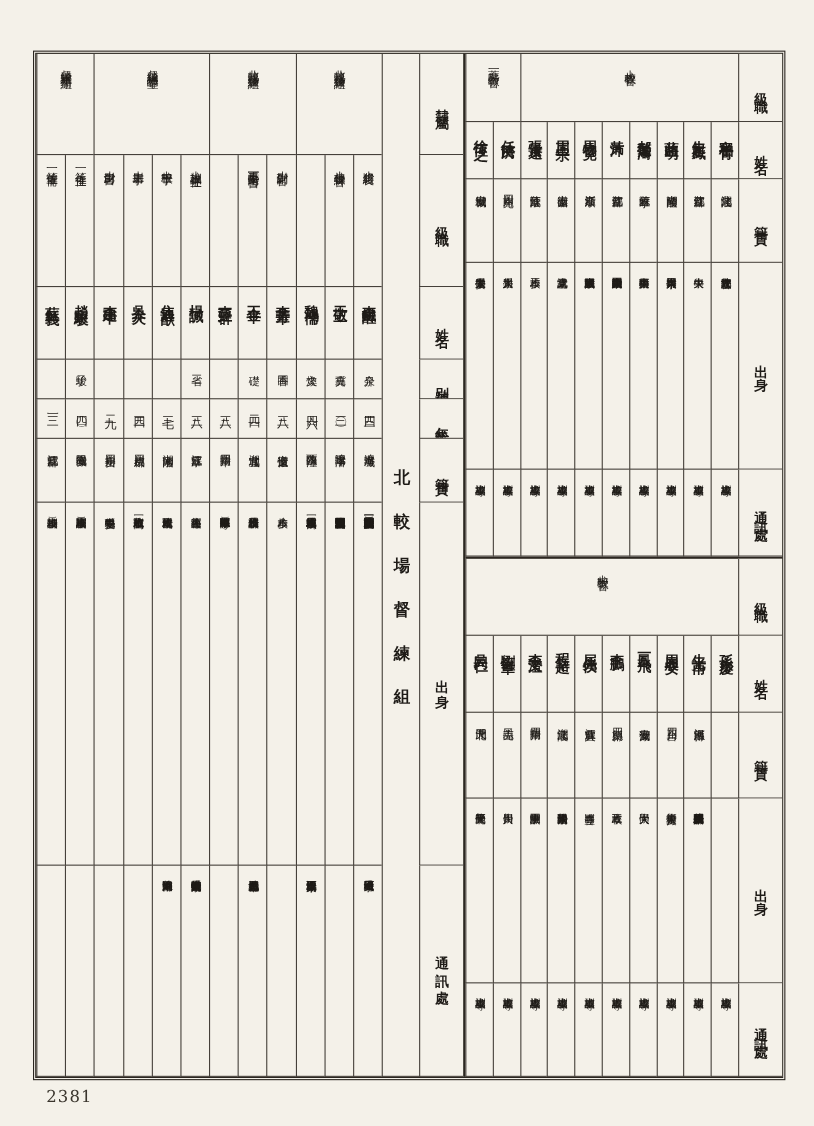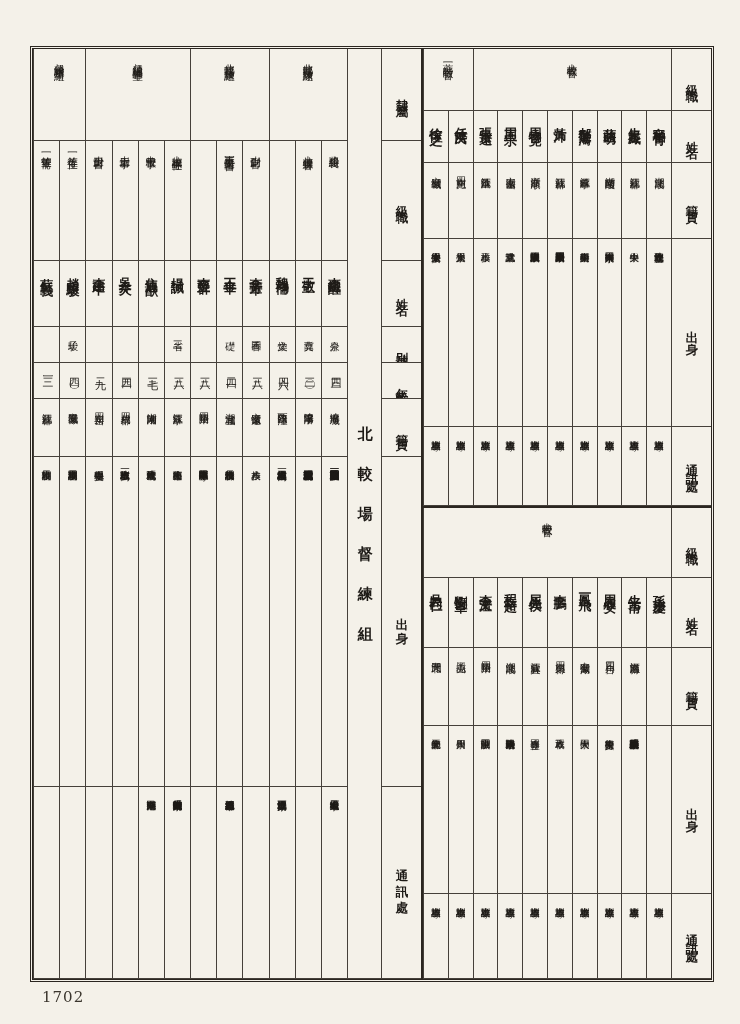--- a/index.html
+++ b/index.html
@@ -681,14 +681,14 @@
             <span class="vtext background">北平師範大學</span>
           </div>
           <div class="cell" style="grid-area: 5 / 11;">
             <span class="vtext address">本校訓導處</span>
           </div>
         </div>
 
     </div>
   </div>
 
-  <div class="page-number">1702</div>
+  <div class="page-number">2381</div>
 </div>
 
 </body></html>

